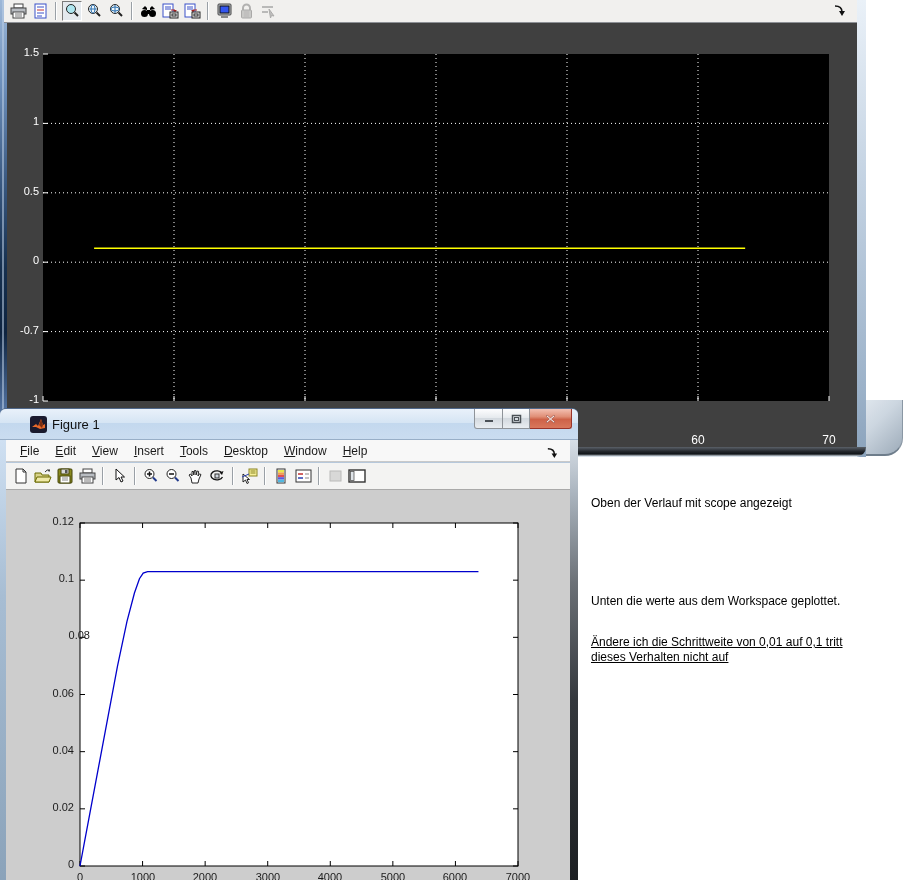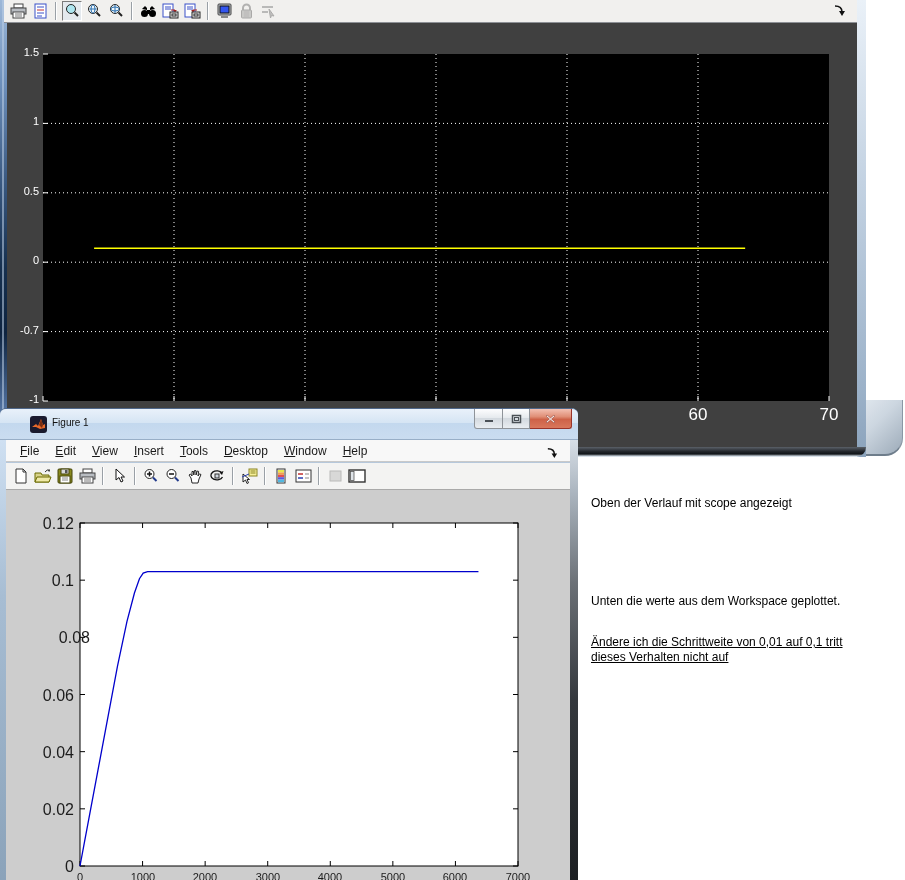--- a/index.html
+++ b/index.html
@@ -29,29 +29,29 @@
   .tb-icon { width:20px; height:20px; display:inline-flex; align-items:center; justify-content:center; flex:0 0 auto; margin:0 1px; }
   .tb-icon svg { display:block; }
   .tb-sep { width:2px; height:18px; margin:0 4px; flex:0 0 auto;
     background:linear-gradient(90deg,#9aa0a6 0 1px,#ffffff 1px 2px); }
   .pressed { border:1px solid; border-color:#7a7a7a #ffffff #ffffff #7a7a7a; background:#e4e9ee; }
   .disabled-icon { opacity:.45; filter:grayscale(1); }
   .dock-arrow { position:absolute; width:16px; height:16px; }
 
   
   .scope-ylabel { position:absolute; width:36px; text-align:right; color:#ffffff; font-size:11px; height:14px; }
-  .scope-xlabel { position:absolute; width:40px; text-align:center; color:#ffffff; font-size:17px; height:14px; }
+  .scope-xlabel { position:absolute; width:40px; text-align:center; color:#ffffff; font-size:12px; height:14px;margin-top:28px; }
 
   
   .figure-window { position:absolute; left:0; top:408px; width:578px; height:480px; z-index:10;
     background:linear-gradient(180deg,#b7c9dc 0%,#a9bed4 100%); border-top:1px solid #50688a; border-top-left-radius:6px; border-top-right-radius:6px; }
   .fig-titlebar { position:absolute; left:0; top:0; width:100%; height:31px;
     background:linear-gradient(180deg,#e9f1fa 0%,#d6e5f4 45%,#c3d8ee 46%,#cadcf0 100%);
     border-top-left-radius:6px; border-top-right-radius:6px; border-bottom:1px solid #98aec7; }
-  .fig-title { position:absolute; left:52px; top:8px; font-size:10px; color:#111; }
+  .fig-title { position:absolute; left:52px; top:8px; font-size:13px; color:#111; }
   .matlab-icon { position:absolute; left:30px; top:7px; width:17px; height:17px; }
   .caption-buttons { position:absolute; top:0; right:6px; display:flex; }
   .cap-btn { height:20px; border:1px solid #8e9399; border-top:none; display:flex; align-items:center; justify-content:center;
     background:linear-gradient(180deg,#fdfdfe 0%,#e6eaee 45%,#d3d9df 50%,#e9edf1 100%); }
   .cap-btn.min { width:29px; border-bottom-left-radius:3px; }
   .cap-btn.restore { width:27px; border-left:none; }
   .cap-btn.close { width:42px; border-left:none; border-bottom-right-radius:3px; border-color:#99342a;
     background:linear-gradient(180deg,#f3c0b2 0%,#e08f77 40%,#ce6248 55%,#d9775c 100%); }
 
   .fig-left-border  { position:absolute; left:0; top:31px; width:6px; bottom:0;
@@ -59,21 +59,21 @@
   .fig-right-border { position:absolute; right:0; top:31px; width:8px; bottom:0;
     background:linear-gradient(180deg,#d7dee6 0%,#aab4be 12%,#6b7076 32%,#34383d 58%,#1b1e21 100%); }
 
   .fig-menubar { position:absolute; left:6px; right:8px; top:31px; height:22px; background:#f8f8f8;
     border-bottom:1px solid #c9c9c9; display:flex; align-items:center; padding-left:6px; }
   .menu-item { font-size:12px; color:#1a1a1a; padding:3px 8px; cursor:default; }
   .fig-toolbar { position:absolute; left:6px; right:8px; top:54px; height:27px; background:#f3f3f2;
     border-bottom:1px solid #a9a9a9; display:flex; align-items:center; padding-left:4px; }
   .fig-canvas { position:absolute; left:6px; right:8px; top:81px; bottom:0; background:#cdcdcd; }
 
-  .fig-ylabel { position:absolute; width:44px; text-align:right; color:#1c1c1c; font-size:16px; height:14px; }
+  .fig-ylabel { position:absolute; width:44px; text-align:right; color:#1c1c1c; font-size:11px; height:14px; }
   .fig-xlabel { position:absolute; width:50px; text-align:center; color:#1c1c1c; font-size:11px; height:14px; }
 
   
   .notes { position:absolute; left:591px; top:489px; width:312px; z-index:2; color:#000; font-size:12px; line-height:15px; }
   .notes p { position:absolute; left:0; }
   .note-1 { top:7px; }
   .note-2 { top:105px; }
   .note-3 { top:146px;text-decoration:underline; }
 </style>
 </head>

